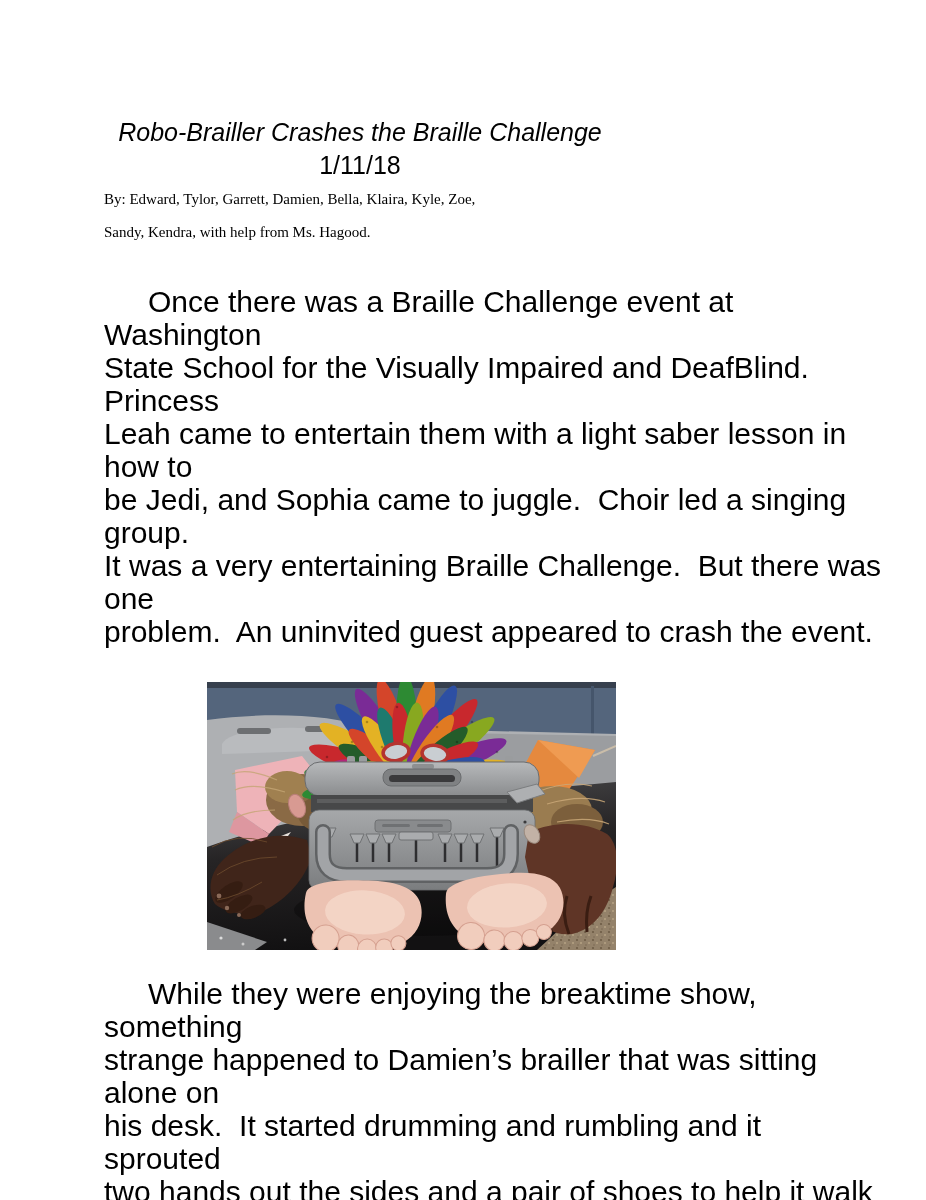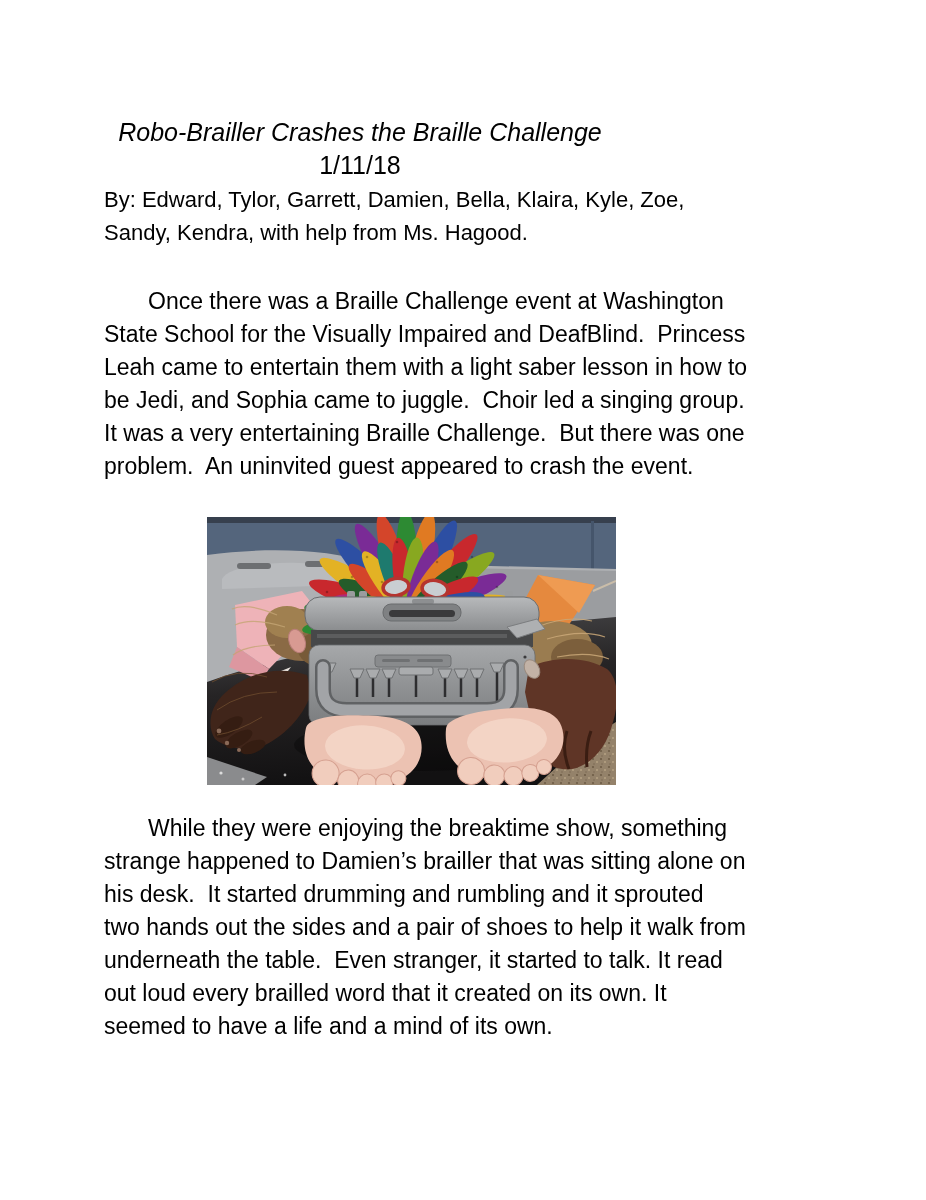--- a/index.html
+++ b/index.html
@@ -12,26 +12,27 @@
   .doc { padding-top: 116px; }
   .title-block {
     margin-left: 60px; width: 600px;
     text-align: center; white-space: nowrap;
     font-size: 25px; line-height: 33px;
   }
   .title-line { font-style: italic; }
   .date-line { font-style: normal; }
   .byline {
     margin: 1px 0 0 104px; width: 760px;
-    font-size: 22px; line-height: 33px;
+    font-size: 15px; line-height: 33px;
     white-space: pre-wrap;
+    font-family: Liberation Serif, serif;
   }
   .para {
     margin-left: 104px; width: 780px;
-    font-size: 23px; line-height: 33px;
+    font-size: 30px; line-height: 33px;
     white-space: pre-wrap;
     text-indent: 44px;
   }
   .para-1 { margin-top: 36px; }
   .para-2 { margin-top: 27px; }
   .photo-wrap {
     margin: 34px 0 0 207px;
     width: 409px; height: 268px;
   }
   .photo-wrap svg { display: block; }

